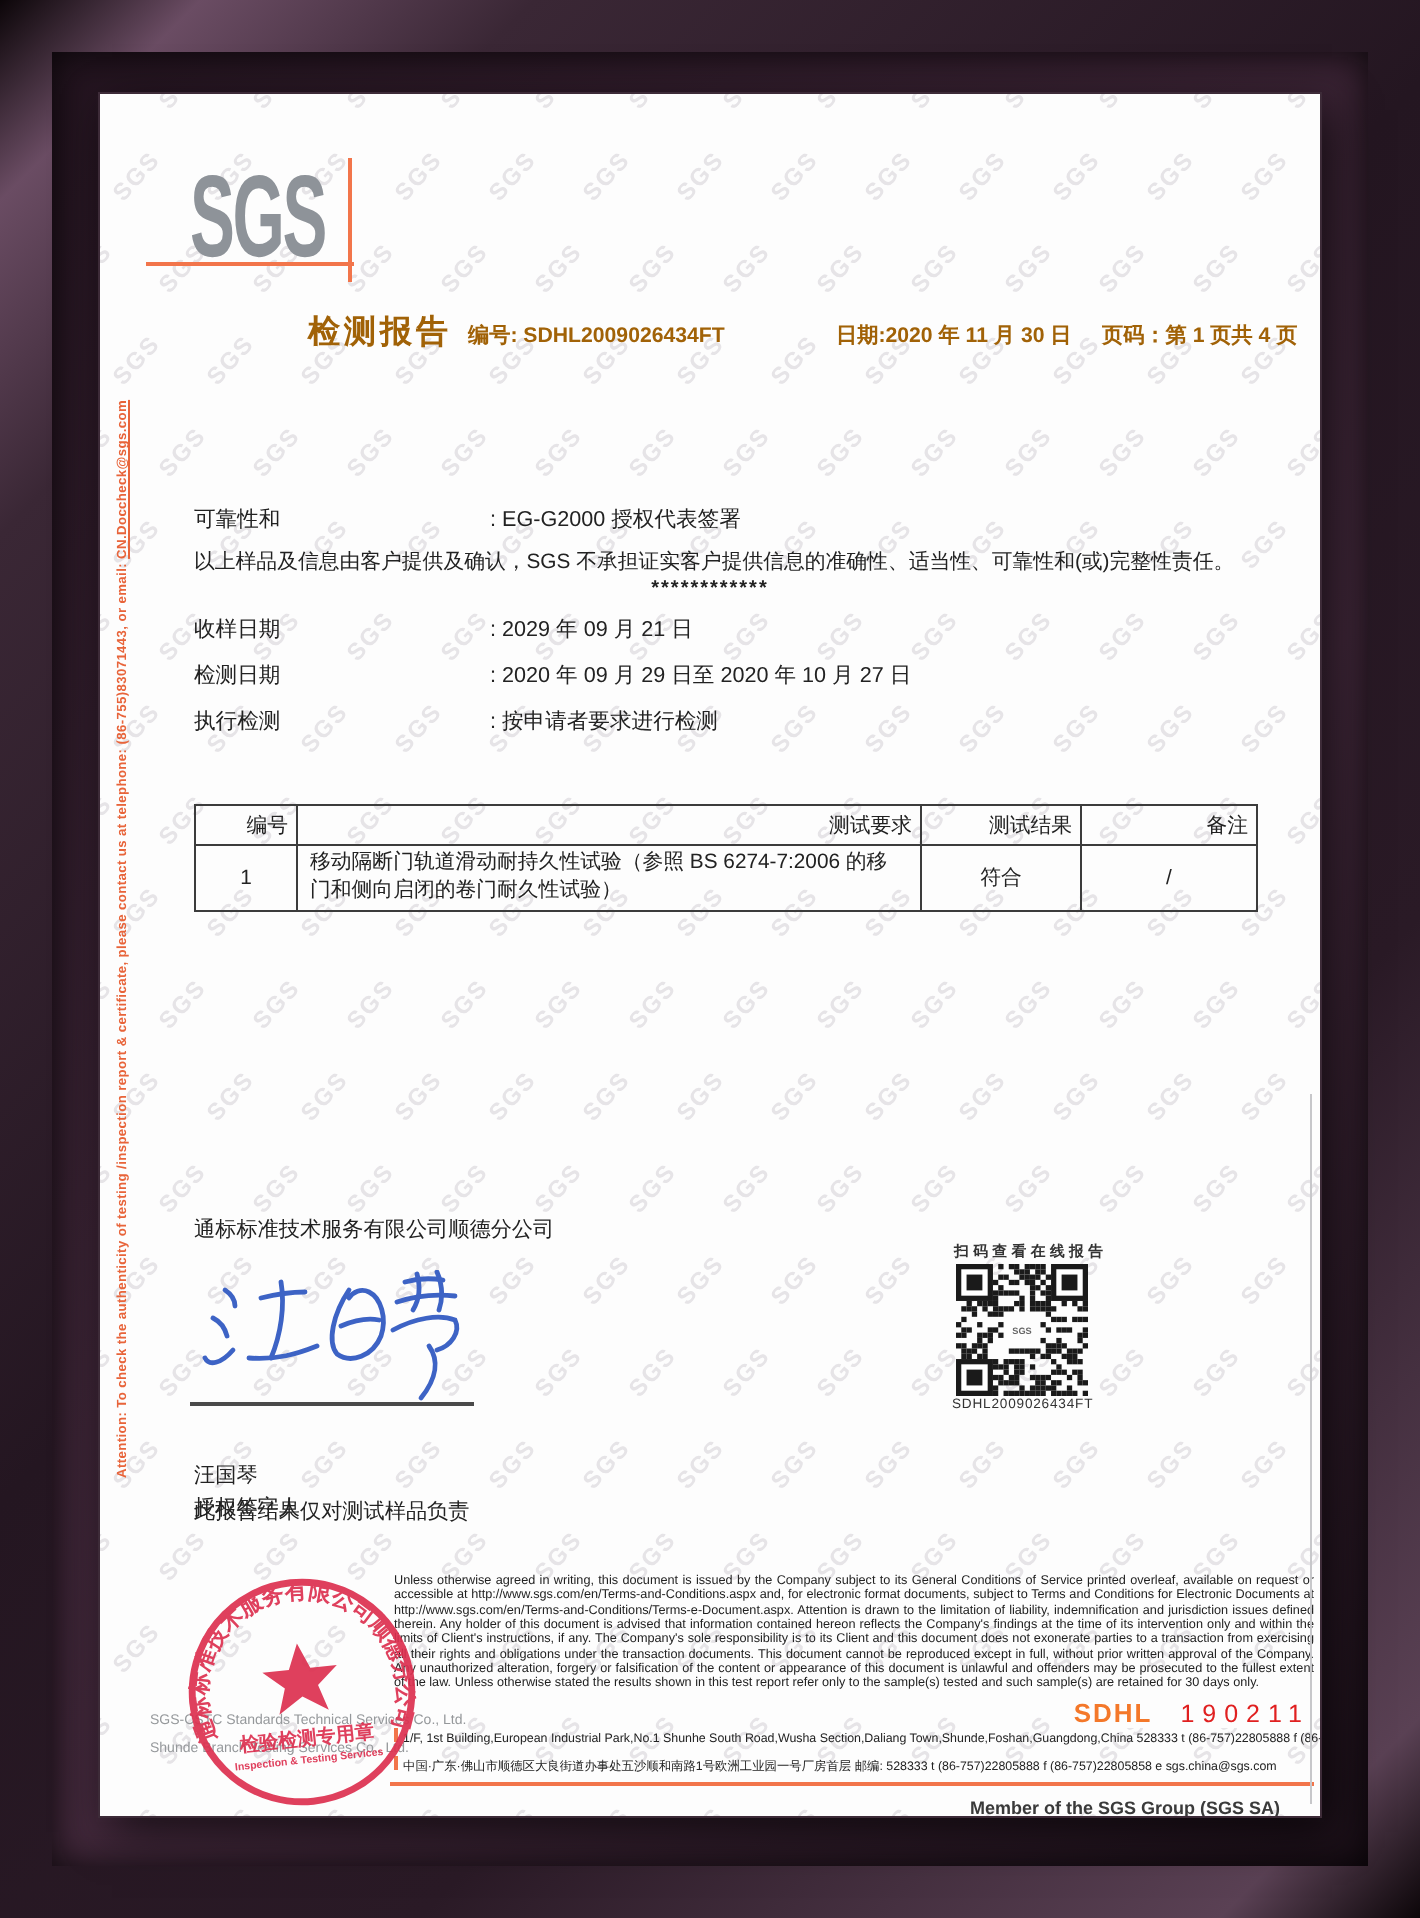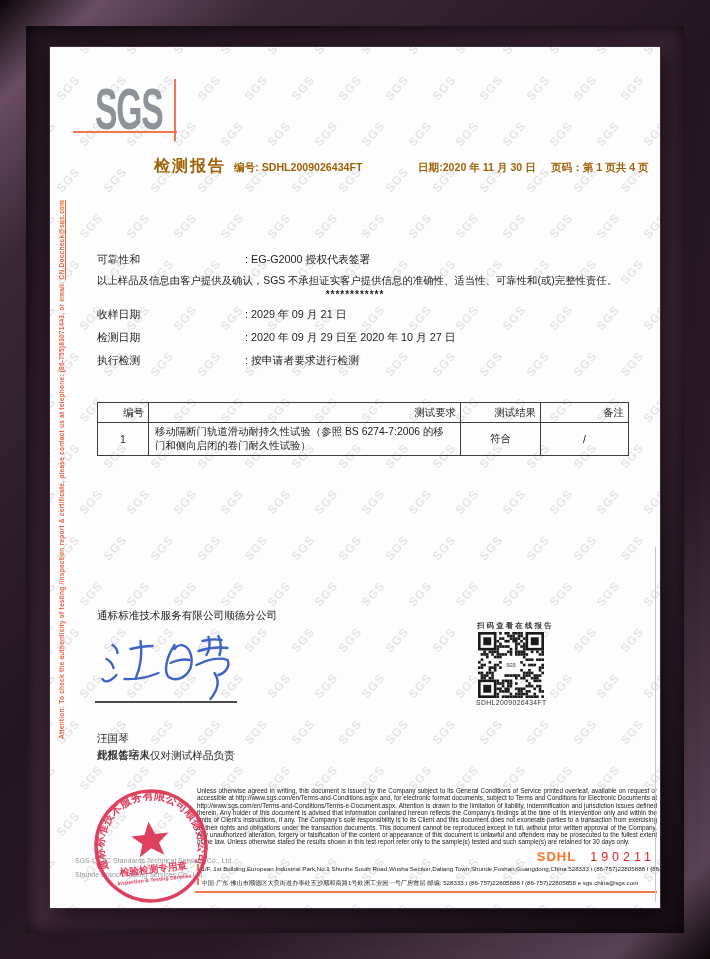--- a/index.html
+++ b/index.html
@@ -702,17 +702,18 @@
 
     <div class="footer">
       <div class="disc">Unless otherwise agreed in writing, this document is issued by the Company subject to its General Conditions of Service printed overleaf, available on request or accessible at http://www.sgs.com/en/Terms-and-Conditions.aspx and, for electronic format documents, subject to Terms and Conditions for Electronic Documents at http://www.sgs.com/en/Terms-and-Conditions/Terms-e-Document.aspx. Attention is drawn to the limitation of liability, indemnification and jurisdiction issues defined therein. Any holder of this document is advised that information contained hereon reflects the Company's findings at the time of its intervention only and within the limits of Client's instructions, if any. The Company's sole responsibility is to its Client and this document does not exonerate parties to a transaction from exercising all their rights and obligations under the transaction documents. This document cannot be reproduced except in full, without prior written approval of the Company. Any unauthorized alteration, forgery or falsification of the content or appearance of this document is unlawful and offenders may be prosecuted to the fullest extent of the law. Unless otherwise stated the results shown in this test report refer only to the sample(s) tested and such sample(s) are retained for 30 days only.</div>
       <div class="codes">
         <span class="p">SDHL</span>
         <span class="d">190211</span>
       </div>
       <div class="addr addr1"><span class="bar"></span><span>1/F, 1st Building,European Industrial Park,No.1 Shunhe South Road,Wusha Section,Daliang Town,Shunde,Foshan,Guangdong,China   528333   t (86-757)22805888   f (86-757)22805858   www.sgsgroup.com.cn</span></div>
       <div class="addr addr2"><span class="bar"></span><span>中国·广东·佛山市顺德区大良街道办事处五沙顺和南路1号欧洲工业园一号厂房首层 邮编: 528333   t (86-757)22805888   f (86-757)22805858   e sgs.china@sgs.com</span></div>
       <div class="rule"></div>
+      <div class="member">Member of the SGS Group (SGS SA)</div>
     </div>
 
     <div class="page-edge"></div>
   </div>
 </div>
 
 </body></html>

